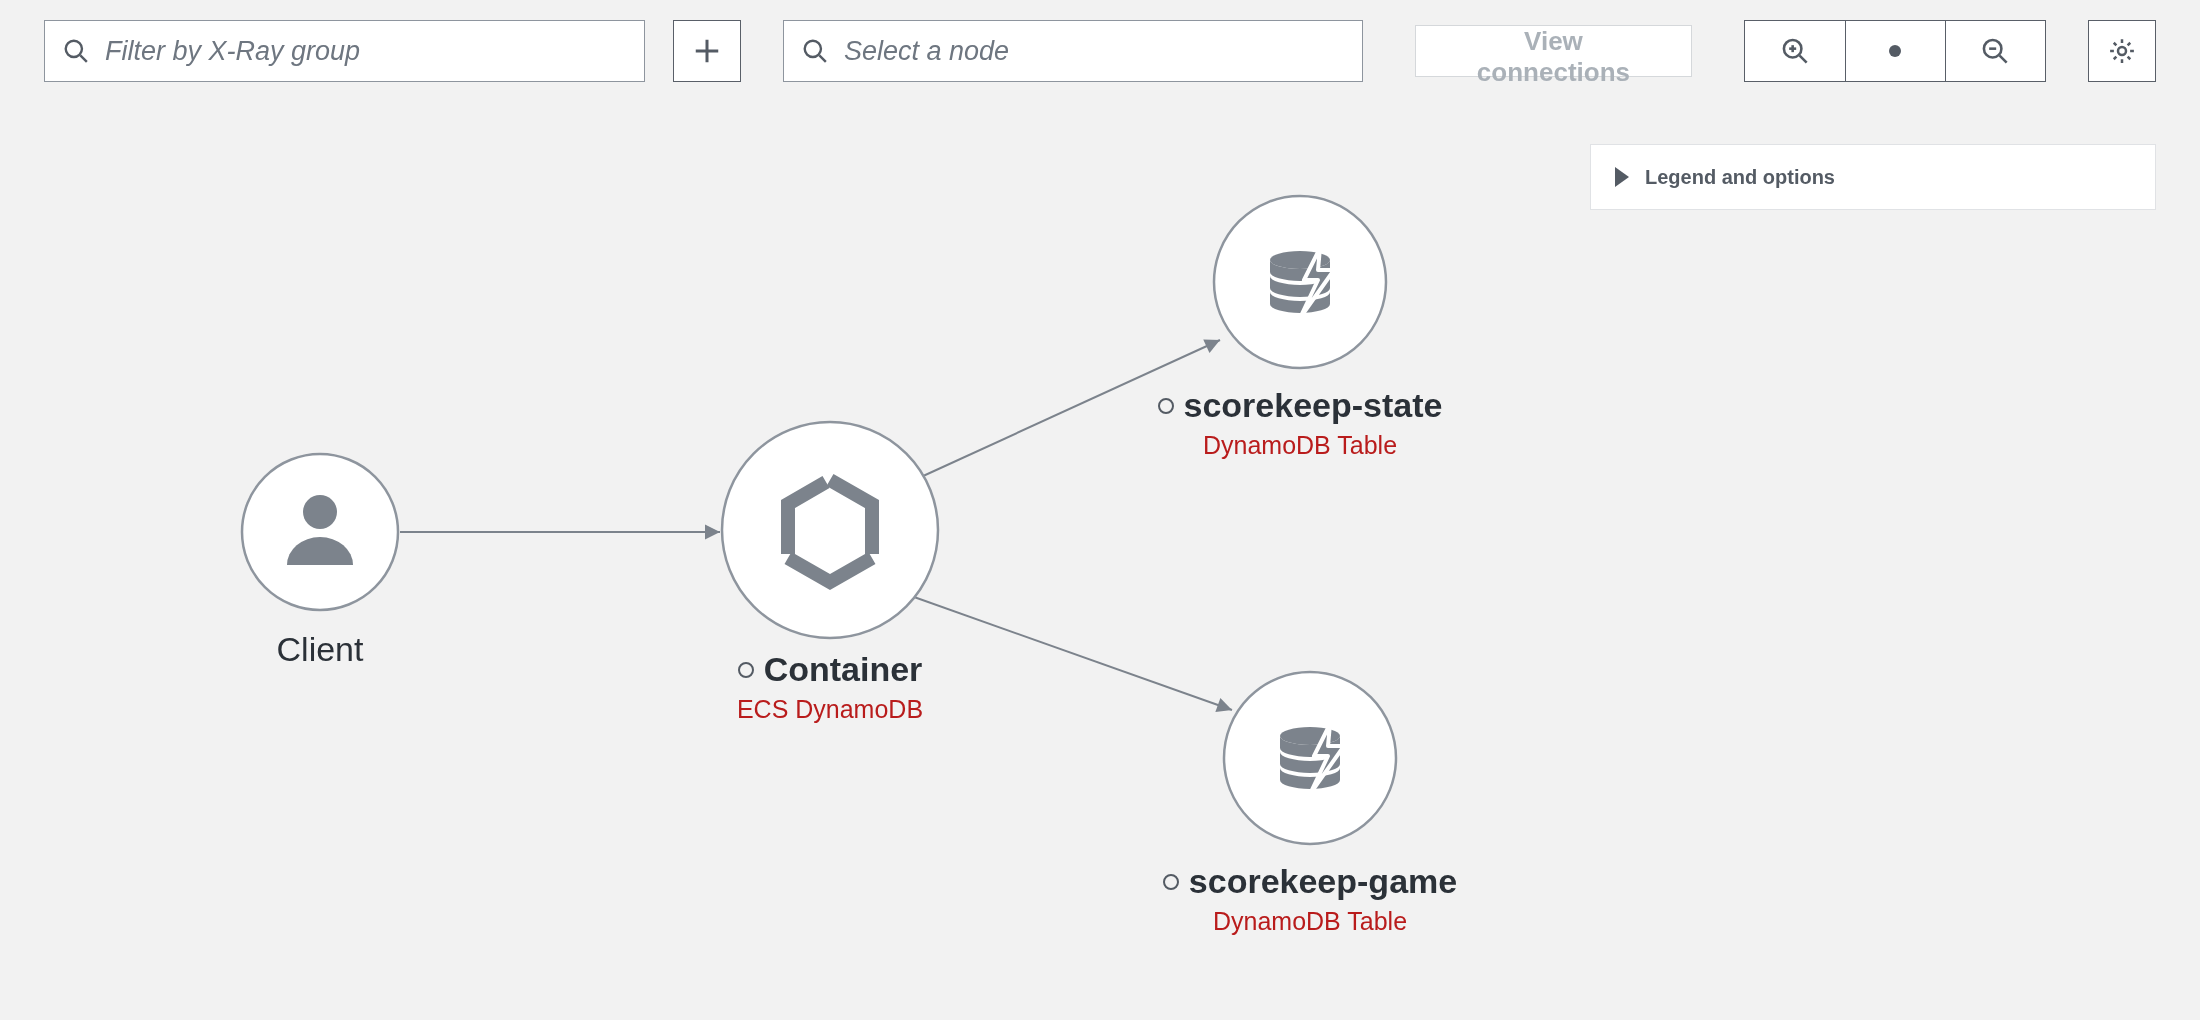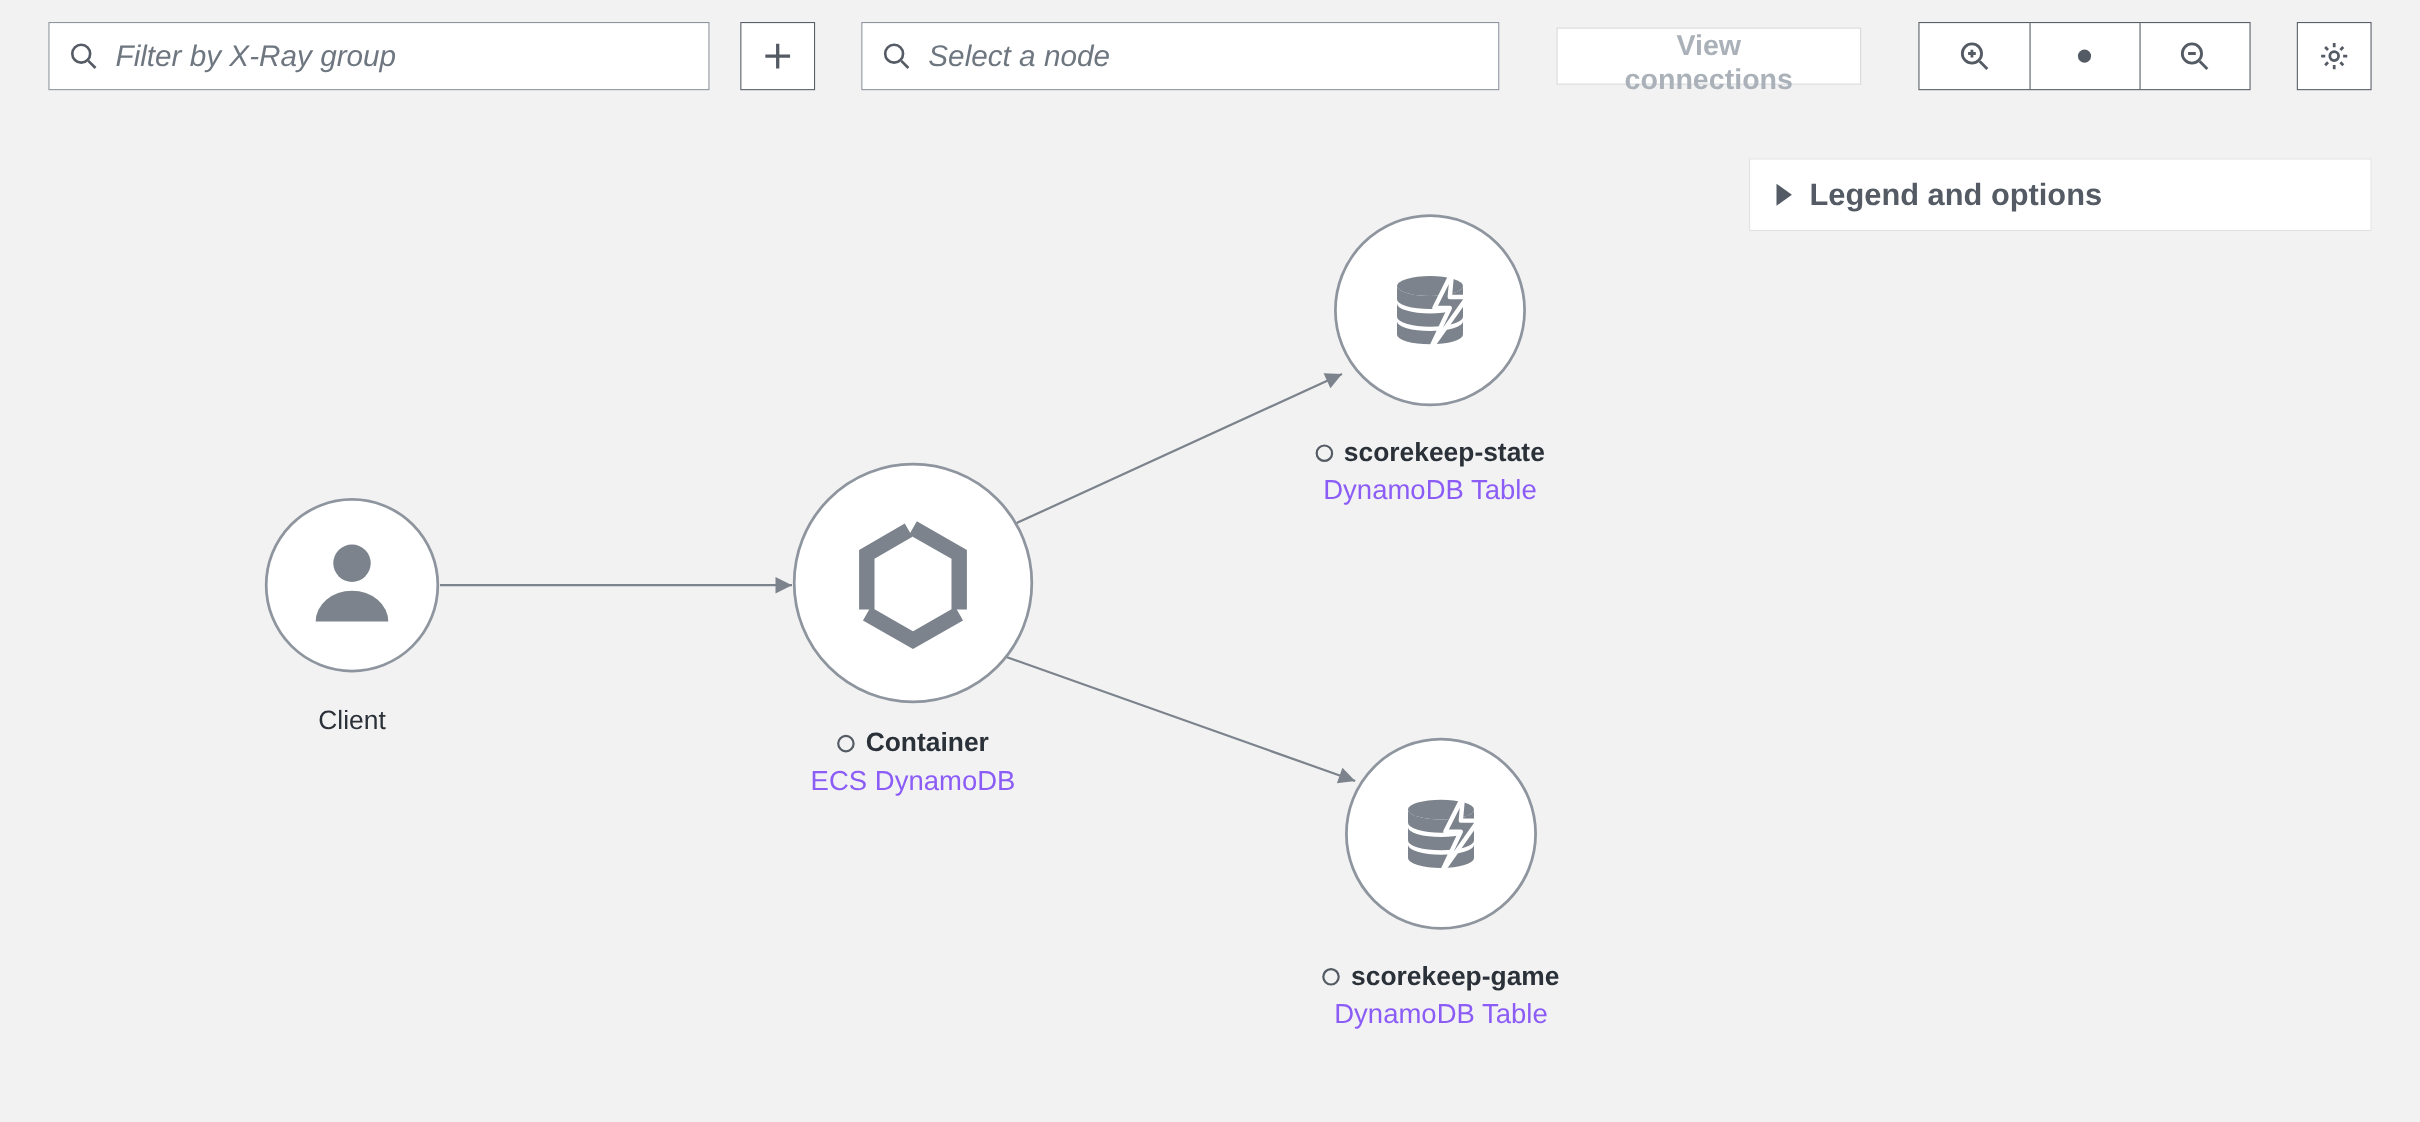--- a/index.html
+++ b/index.html
@@ -81,51 +81,50 @@
     top: 144px;
     right: 44px;
     width: 566px;
     height: 66px;
     background: #fff;
     border: 1px solid #e0e2e5;
     display: flex;
     align-items: center;
     padding: 0 24px;
     gap: 16px;
-    font-size: 28px;
+    font-size: 20px;
     font-weight: 700;
     color: #545b64;
     cursor: pointer;
   }
   .legend-panel .tri { width: 0; height: 0; border-top: 10px solid transparent; border-bottom: 10px solid transparent; border-left: 14px solid #545b64; }
 
   
   .canvas {
     position: absolute;
     inset: 0;
   }
   .node-label {
     position: absolute;
     text-align: center;
     width: 320px;
     transform: translateX(-50%);
   }
   .node-title {
-    font-size: 24px;
+    font-size: 34px;
     color: #2b3138;
     font-weight: 400;
     display: inline-flex;
     align-items: center;
     gap: 10px;
-    margin-top: 12px;
   }
   .node-title strong { font-weight: 700; }
   .node-sub {
     font-size: 25px;
-    color: #8b5cf6;
+    color: #b91c1c;
     margin-top: 6px;
   }
   .ring {
     display: inline-block;
     width: 16px; height: 16px;
     border: 2.5px solid #545b64;
     border-radius: 50%;
   }
 </style>
 </head>

